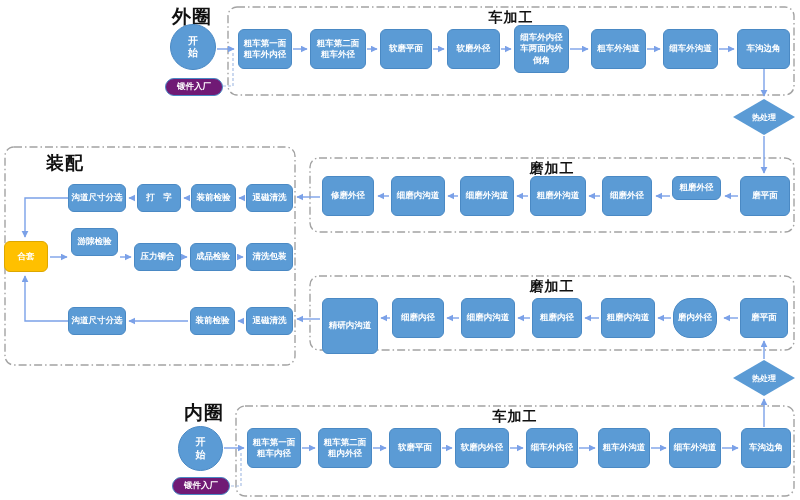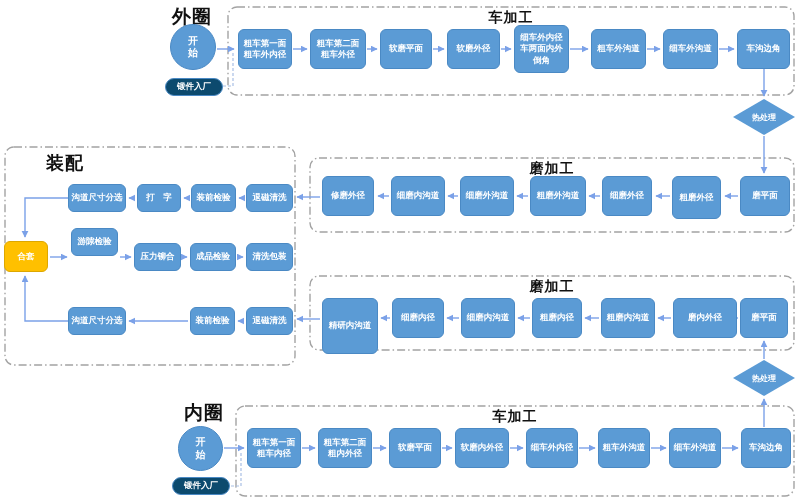--- a/index.html
+++ b/index.html
@@ -15,21 +15,21 @@
     display:flex;align-items:center;justify-content:center;text-align:center;
     white-space:pre-line;box-sizing:border-box;padding:1px 2px;
   }
   .hub{background:#ffc000;border:1px solid #dda700;}
   .start{
     position:absolute;border-radius:50%;background:#5b9bd5;border:1px solid #4a89c4;
     color:#fff;display:flex;align-items:center;justify-content:center;box-sizing:border-box;
   }
   .start span{width:12px;word-break:break-all;text-align:center;font-size:10px;font-weight:bold;line-height:1.25;}
   .tag{
-    position:absolute;background:#0c4a6e;border:1px solid #4a89c4;border-radius:9px;
+    position:absolute;background:#701a75;border:1px solid #4a89c4;border-radius:9px;
     color:#fff;font-size:8.5px;font-weight:bold;display:flex;align-items:center;justify-content:center;
     box-sizing:border-box;
   }
   .diamond{
     position:absolute;background:#5b9bd5;color:#fff;font-size:8px;font-weight:bold;
     display:flex;align-items:center;justify-content:center;
     clip-path:polygon(50% 0,100% 50%,50% 100%,0 50%);
   }
   #connectors{position:absolute;left:0;top:0;pointer-events:none;}
 </style>
@@ -141,21 +141,21 @@
 
   <div class="diamond" style="left:733px;top:99px;width:62px;height:36px;">热处理</div>
 
   <div class="container-title" style="left:310px;top:160px;width:484px;">磨加工</div>
 
   <div class="proc" style="left:322px;top:176px;width:52px;height:40px;">修磨外径</div>
   <div class="proc" style="left:391px;top:176px;width:54px;height:40px;">细磨内沟道</div>
   <div class="proc" style="left:460px;top:176px;width:54px;height:40px;">细磨外沟道</div>
   <div class="proc" style="left:530px;top:176px;width:56px;height:40px;">粗磨外沟道</div>
   <div class="proc" style="left:602px;top:176px;width:50px;height:40px;">细磨外径</div>
-  <div class="proc" style="left:672px;top:176px;width:49px;height:43px;">粗磨外径</div>
+  <div class="proc" style="left:672px;top:176px;width:49px;height:24px;">粗磨外径</div>
   <div class="proc" style="left:740px;top:176px;width:50px;height:40px;">磨平面</div>
 
   <div class="section-label" style="left:46px;top:151px;font-size:18px;">装配</div>
 
   <div class="proc" style="left:68px;top:184px;width:58px;height:28px;">沟道尺寸分选</div>
   <div class="proc" style="left:137px;top:184px;width:44px;height:28px;">打　字</div>
   <div class="proc" style="left:191px;top:184px;width:45px;height:28px;">装前检验</div>
   <div class="proc" style="left:246px;top:184px;width:47px;height:28px;">退磁清洗</div>
 
   <div class="proc hub" style="left:4px;top:241px;width:44px;height:31px;">合套</div>
@@ -169,21 +169,21 @@
   <div class="proc" style="left:190px;top:307px;width:45px;height:28px;">装前检验</div>
   <div class="proc" style="left:246px;top:307px;width:47px;height:28px;">退磁清洗</div>
 
   <div class="container-title" style="left:310px;top:278px;width:484px;">磨加工</div>
 
   <div class="proc" style="left:322px;top:298px;width:56px;height:56px;">精研内沟道</div>
   <div class="proc" style="left:392px;top:298px;width:52px;height:40px;">细磨内径</div>
   <div class="proc" style="left:461px;top:298px;width:54px;height:40px;">细磨内沟道</div>
   <div class="proc" style="left:532px;top:298px;width:50px;height:40px;">粗磨内径</div>
   <div class="proc" style="left:601px;top:298px;width:54px;height:40px;">粗磨内沟道</div>
-  <div class="proc" style="left:673px;top:298px;width:64px;height:40px;">磨内外径</div>
+  <div class="proc" style="left:673px;top:298px;width:44px;height:40px;border-radius:17px;">磨内外径</div>
   <div class="proc" style="left:740px;top:298px;width:48px;height:40px;">磨平面</div>
 
   <div class="diamond" style="left:733px;top:360px;width:62px;height:36px;">热处理</div>
 
   <div class="section-label" style="left:184px;top:400px;">内圈</div>
 
   <div class="start" style="left:178px;top:426px;width:45px;height:45px;">
     <span>开始</span>
   </div>
 

